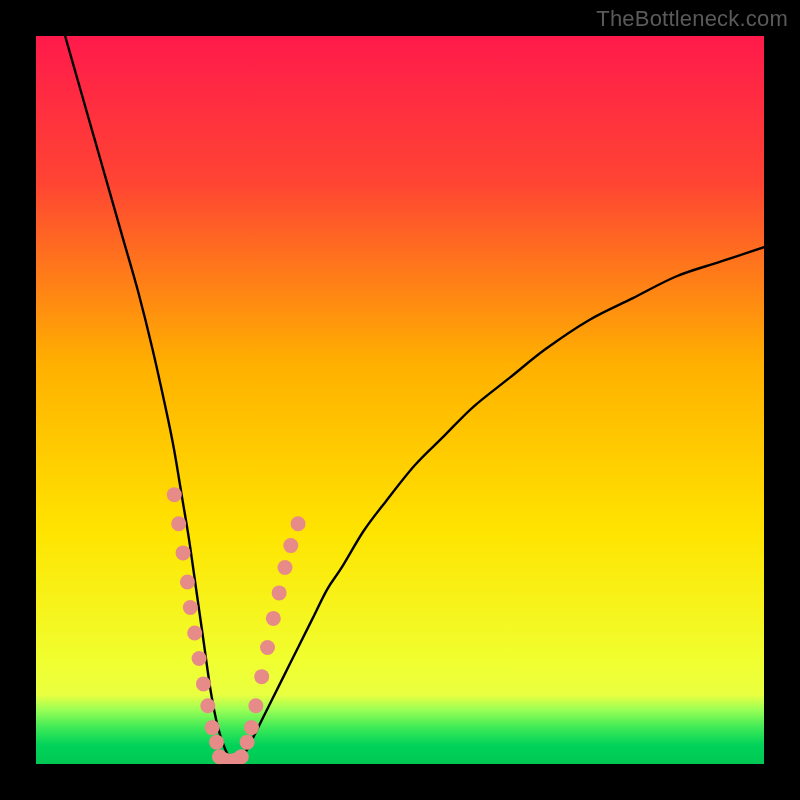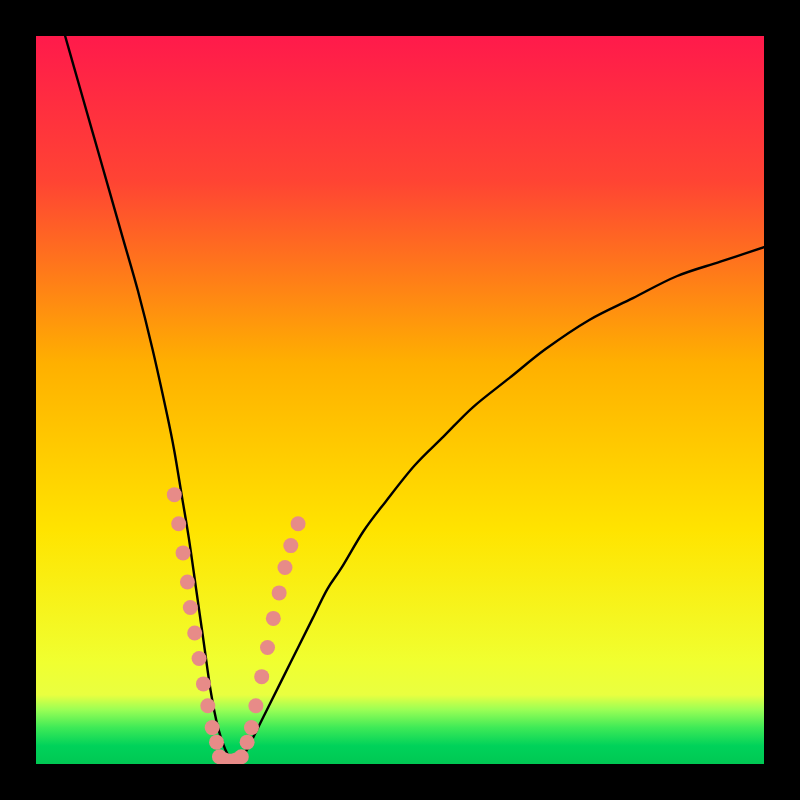--- a/index.html
+++ b/index.html
@@ -79,13 +79,14 @@
         <circle cx="254.79999999999998" cy="509.6" r="7.5" fill="#e78b88" stroke="#e78b88" stroke-width="0"></circle>
         <circle cx="262.08" cy="487.76" r="7.5" fill="#e78b88" stroke="#e78b88" stroke-width="0"></circle>
         <circle cx="183.456" cy="720.72" r="7.5" fill="#e78b88" stroke="#e78b88" stroke-width="0"></circle>
         <circle cx="187.824" cy="723.632" r="7.5" fill="#e78b88" stroke="#e78b88" stroke-width="0"></circle>
         <circle cx="192.192" cy="725.088" r="7.5" fill="#e78b88" stroke="#e78b88" stroke-width="0"></circle>
         <circle cx="196.56" cy="725.088" r="7.5" fill="#e78b88" stroke="#e78b88" stroke-width="0"></circle>
         <circle cx="200.92800000000003" cy="723.632" r="7.5" fill="#e78b88" stroke="#e78b88" stroke-width="0"></circle>
         <circle cx="205.296" cy="720.72" r="7.5" fill="#e78b88" stroke="#e78b88" stroke-width="0"></circle>
       </svg>
   </div>
+  <div class="watermark">TheBottleneck.com</div>
 </div>
 
 </body></html>

